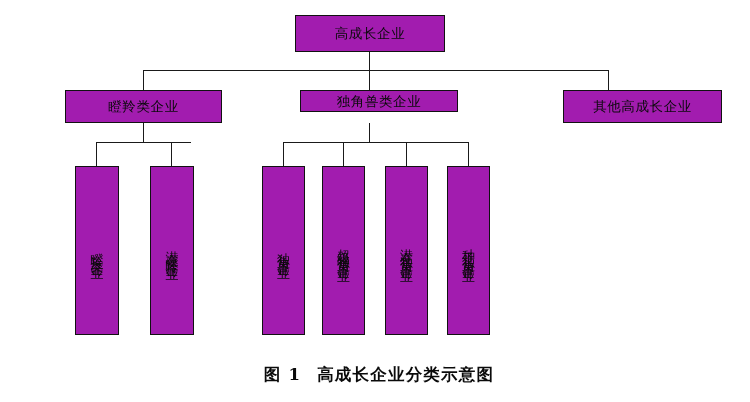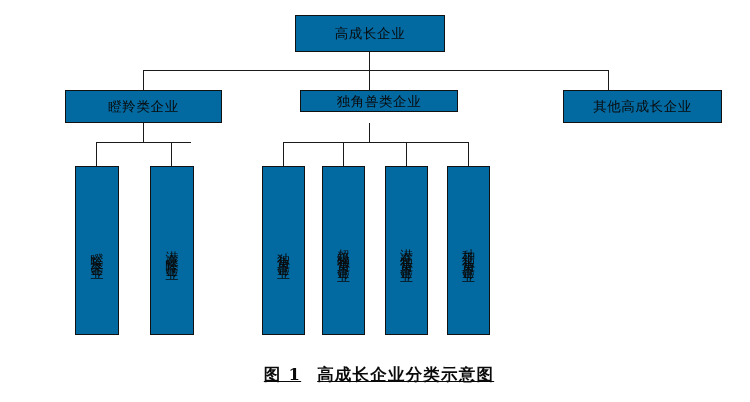--- a/index.html
+++ b/index.html
@@ -18,21 +18,21 @@
     height: 402px;
     background: #ffffff;
     overflow: hidden;
   }
 
   
   .node {
     position: absolute;
     box-sizing: border-box;
     border: 1.6px solid #111111;
-    background: #0369a1;
+    background: #a21caf;
     display: flex;
     align-items: center;
     justify-content: center;
     text-align: center;
   }
   .node-label {
     font-family: "DejaVu Serif", "Liberation Serif", serif;
     font-size: 13.5px;
     line-height: 1.25;
     letter-spacing: 0.6px;
@@ -62,21 +62,20 @@
     position: absolute;
     left: 8px;
     right: 0;
     top: 364px;
     text-align: center;
     font-family: "DejaVu Serif", "Liberation Serif", serif;
     font-size: 16.5px;
     font-weight: bold;
     letter-spacing: 1.2px;
     color: #0a0a0a;
-    text-decoration: underline;
   }
   #caption .cap-gap { display: inline-block; width: 16px; }
 </style>
 </head>
 <body>
 
 <div id="figure-root">
 
   <div class="node" id="node-root" style="left:295px; top:15px; width:150px; height:37px;">
     <span class="node-label">高成长企业</span>

